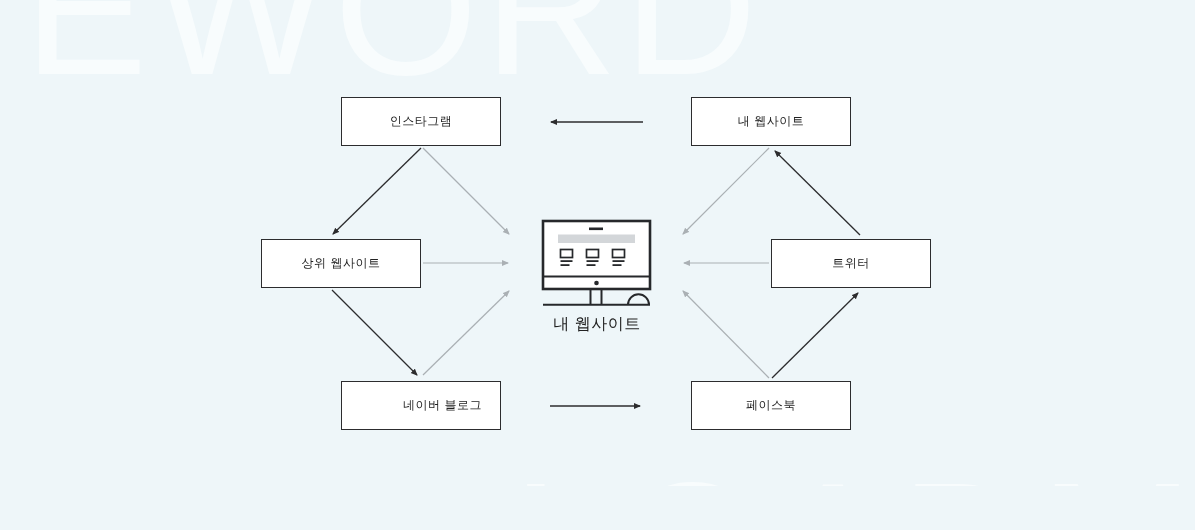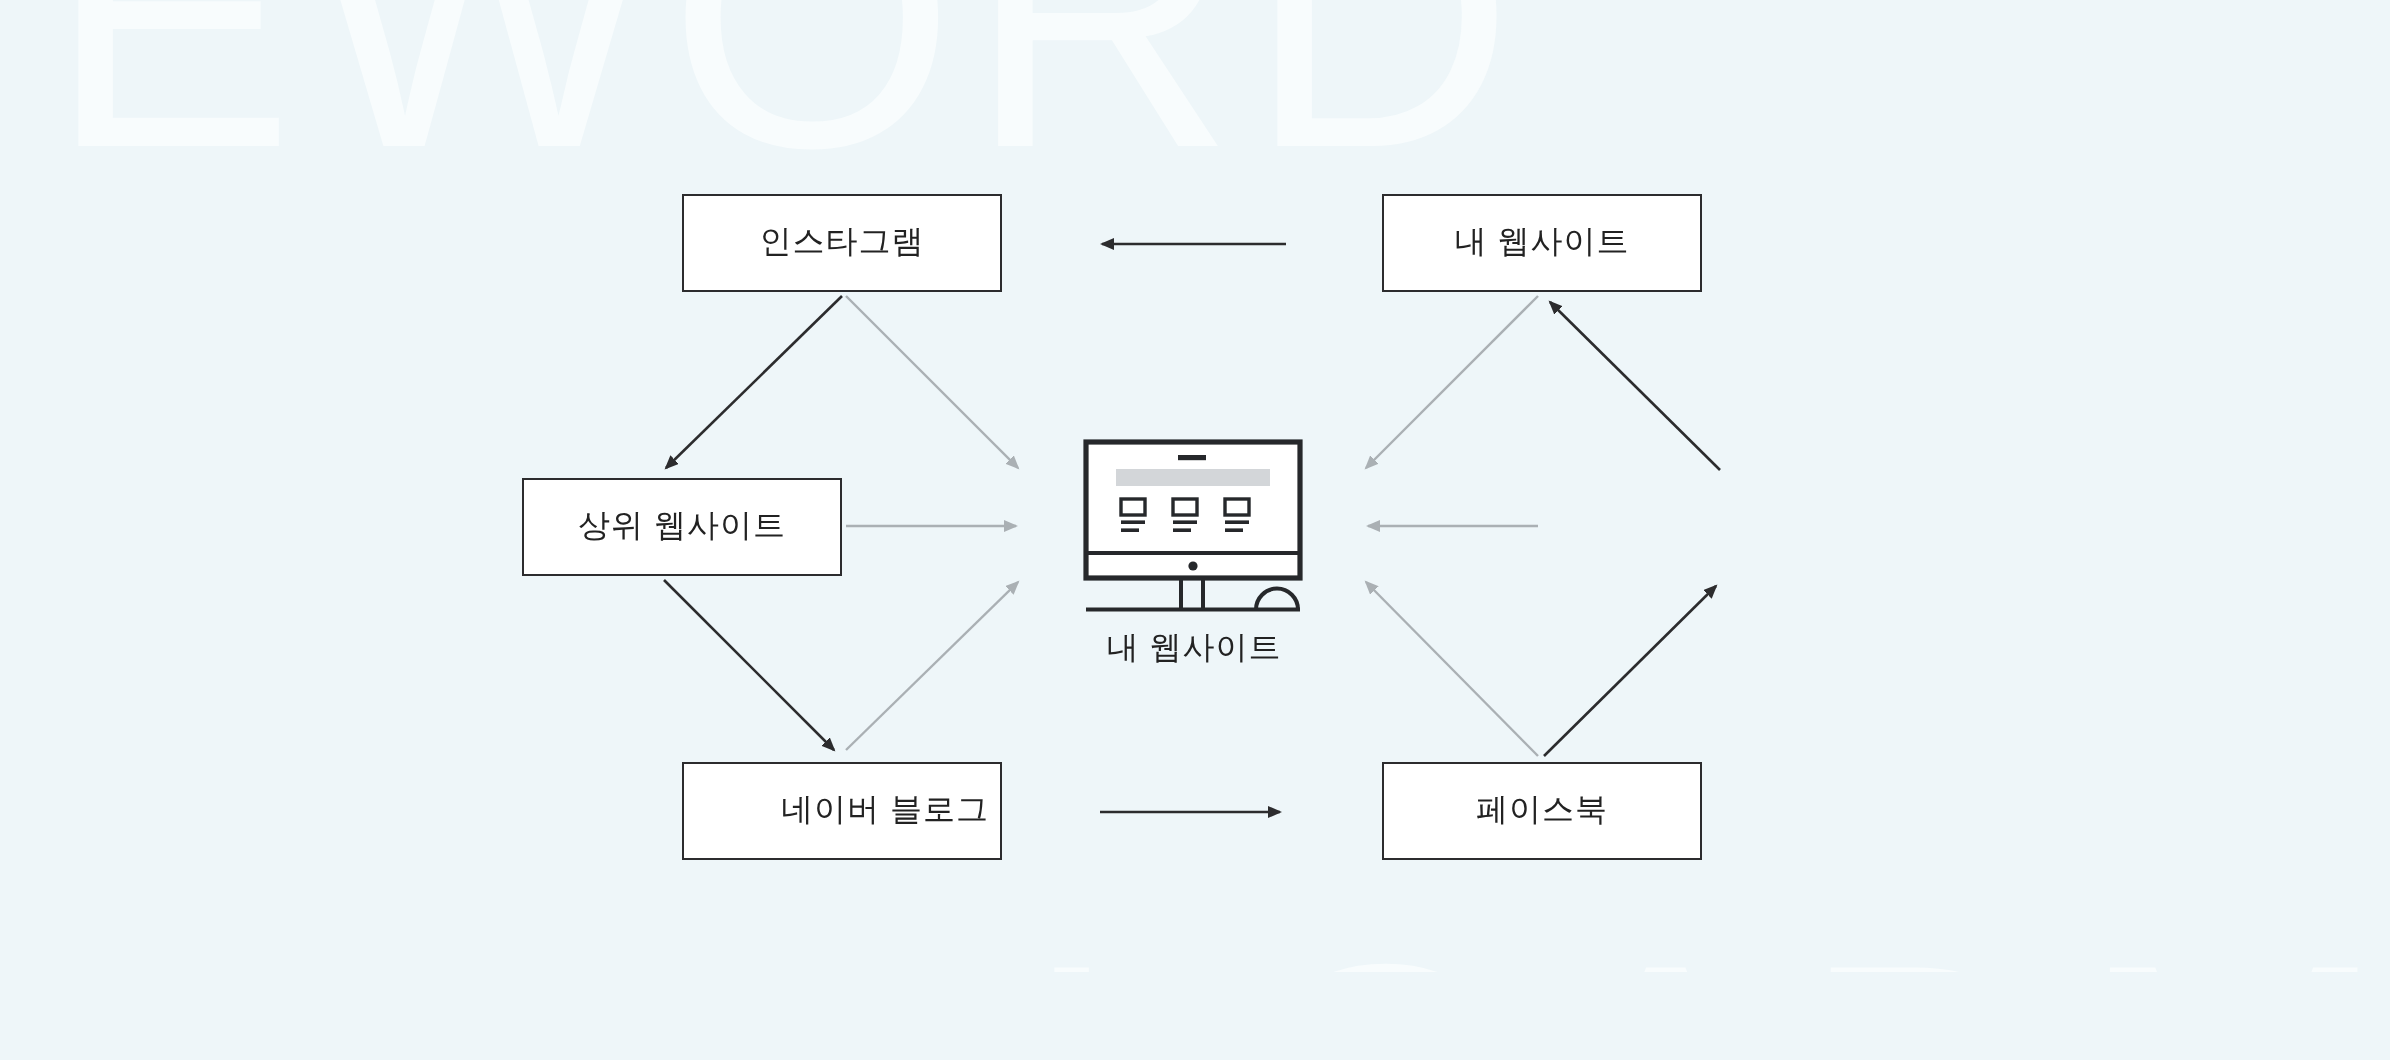--- a/index.html
+++ b/index.html
@@ -47,21 +47,21 @@
   .head-dark{fill:var(--dark-arrow);}
   .head-gray{fill:var(--gray-arrow);}
   .node-box{
     position:absolute;
     width:160px;height:49px;
     background:var(--box-fill);
     border:1.4px solid var(--box-border);
     display:flex;align-items:center;justify-content:center;
   }
   .node-label{
-    font-size:16px;
+    font-size:12px;
     color:var(--label-text);
     letter-spacing:.5px;
   }
   .pos-instagram{left:341px;top:97px;}
   .pos-my-website{left:691px;top:97px;}
   .pos-parent-website{left:261px;top:239px;text-align:center;}
   .pos-twitter{left:771px;top:239px;}
   .pos-naver-blog{left:341px;top:381px;padding-left:43px;}
   .pos-facebook{left:691px;top:381px;}
   .monitor-stroke{stroke:var(--monitor-stroke);fill:none;}
@@ -142,20 +142,23 @@
 
   <div class="node-box pos-instagram">
     <span class="node-label">인스타그램</span>
   </div>
   <div class="node-box pos-my-website">
     <span class="node-label">내 웹사이트</span>
   </div>
   <div class="node-box pos-parent-website">
     <span class="node-label">상위 웹사이트</span>
   </div>
+  <div class="node-box pos-twitter">
+    <span class="node-label">트위터</span>
+  </div>
   <div class="node-box pos-naver-blog">
     <span class="node-label">네이버 블로그</span>
   </div>
   <div class="node-box pos-facebook">
     <span class="node-label">페이스북</span>
   </div>
 
   <div class="center-label">내 웹사이트</div>
 
 </div>

